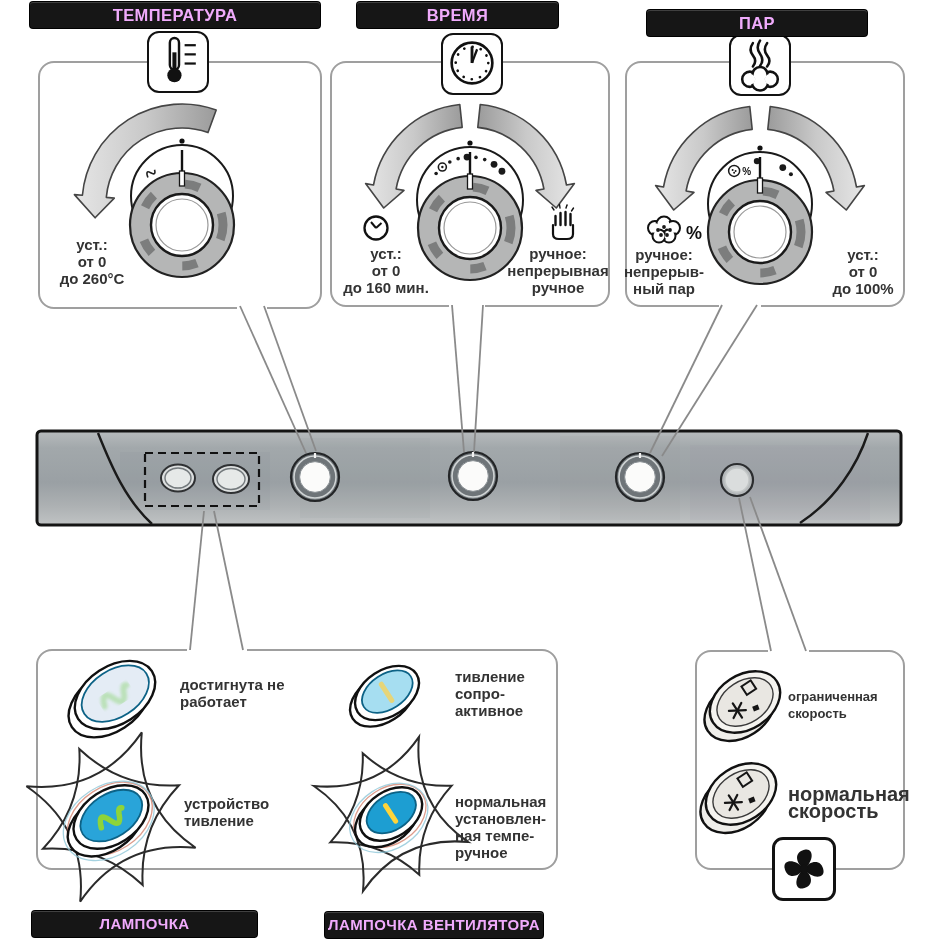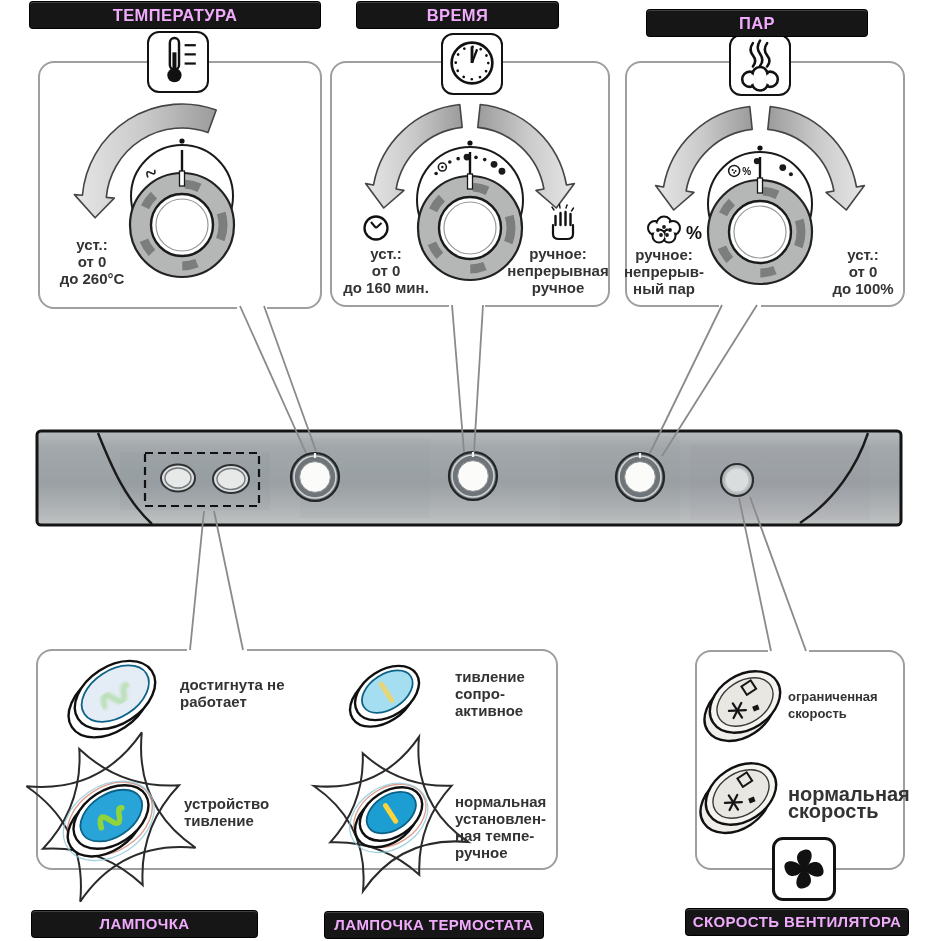--- a/index.html
+++ b/index.html
@@ -381,15 +381,14 @@
   <div class="anno" style="left:788px;top:688px;width:114px;font-size:13px">
     <span>ограниченная</span>
     <span>скорость</span>
   </div>
   <div class="anno" style="left:788px;top:786px;width:114px;font-size:20px">
     <span>нормальная</span>
     <span>скорость</span>
   </div>
 
   <div class="bar footer" style="left:32px;top:911px;width:225px"><span>ЛАМПОЧКА РЕЖ.ОЖИДАНИЯ</span></div>
-  <div class="bar footer" style="left:325px;top:912px;width:218px"><span>ЛАМПОЧКА ТЕРМОСТАТА</span></div>
-  <div class="bar footer" style="left:686px;top:909px;width:222px"><span>СКОРОСТЬ ВЕНТИЛЯТОРА</span></div>
+  <div class="bar footer" style="left:325px;top:912px;width:218px"><span>ЛАМПОЧКА ВЕНТИЛЯТОРА</span></div>
 </div>
 
 </body></html>

